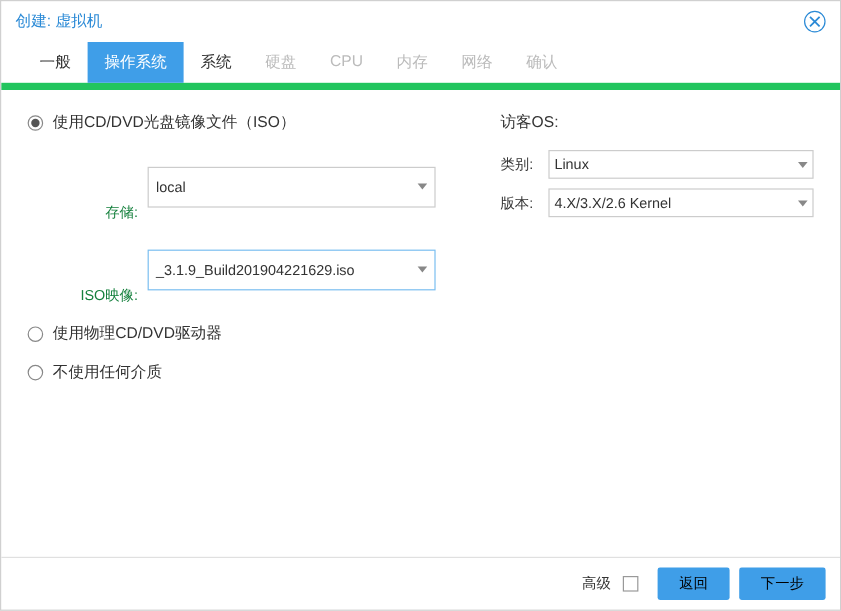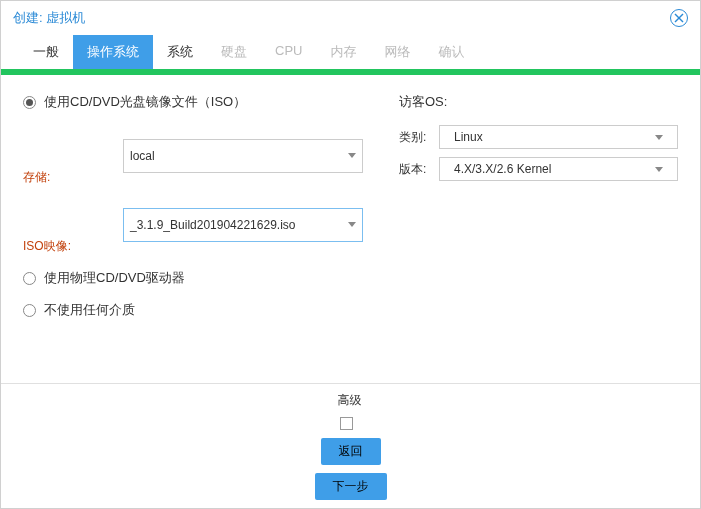--- a/index.html
+++ b/index.html
@@ -5,36 +5,36 @@
 * { box-sizing: border-box; margin: 0; padding: 0; font-family: "Microsoft YaHei", Arial, sans-serif; }
 body { background: #fff; width: 701px; height: 509px; border: 1px solid #d0d0d0; display: flex; flex-direction: column; }
 .header { display: flex; align-items: center; justify-content: space-between; padding: 8px 12px; text-align: right; }
 .title { color: #2b8ad6; font-size: 13px; }
 .close-btn { width: 18px; height: 18px; border: 1.5px solid #2b8ad6; border-radius: 50%; display: flex; align-items: center; justify-content: center; color: #2b8ad6; font-size: 12px; cursor: pointer; }
 .tabs { display: flex; padding: 0 18px; border-bottom: 6px solid #22c55e; }
 .tab { padding: 8px 14px; font-size: 13px; color: #333; cursor: pointer; }
 .tab.active { background: #3f9ee8; color: #fff; }
 .tab.disabled { color: #bbb; }
 .content { flex: 1; padding: 18px 22px; font-size: 13px; color: #333; }
-.two-col { display: flex; gap: 36px; }
+.two-col { display: flex; gap: 54px; }
 .left-col { flex: 0 0 340px; }
 .right-col { flex: 1; }
 .radio-row { display: flex; align-items: center; margin-bottom: 14px; }
 .radio { width: 13px; height: 13px; border: 1px solid #888; border-radius: 50%; margin-right: 8px; position: relative; cursor: pointer; }
 .radio.checked::after { content: ""; width: 7px; height: 7px; background: #555; border-radius: 50%; position: absolute; top: 2px; left: 2px; }
 .field-row { display: flex; align-items: center; margin-bottom: 8px; }
-.field-label { width: 100px; text-align: left; padding-right: 8px; font-size: 12px; color: #c2410c; margin-top: 44px; }
+.field-label { width: 100px; text-align: right; padding-right: 8px; font-size: 12px; color: #15803d; margin-top: 44px; }
 .select-box { flex: 1; border: 1px solid #ccc; height: 34px; display: flex; align-items: center; justify-content: space-between; padding: 0 6px; font-size: 12px; cursor: pointer; background: #fff; position: relative; }
 .select-box.focused { border-color: #7bbef0; }
 .chevron { width: 0; height: 0; border-left: 4px solid transparent; border-right: 4px solid transparent; border-top: 5px solid #888; }
 .guest-label { font-size: 13px; margin-bottom: 14px; }
 .r-field-row { display: flex; align-items: center; margin-bottom: 8px; }
 .r-label { width: 40px; font-size: 12px; }
-.r-select { flex: 1; border: 1px solid #ccc; height: 24px; display: flex; align-items: center; justify-content: space-between; padding: 0 14px; font-size: 12px; cursor: pointer; background: #fff; }
-.footer { border-top: 1px solid #e0e0e0; padding: 8px 12px; display: flex; justify-content: flex-end; align-items: center; gap: 8px; flex-direction: column; }
+.r-select { flex: 1; border: 1px solid #ccc; height: 24px; display: flex; align-items: center; justify-content: space-between; padding: 0 4px; font-size: 12px; cursor: pointer; background: #fff; }
+.footer { border-top: 1px solid #e0e0e0; padding: 8px 12px; display: flex; justify-content: flex-end; align-items: center; gap: 8px; }
 .adv-label { font-size: 12px; color: #333; margin-right: 2px; }
 .checkbox { width: 13px; height: 13px; border: 1px solid #999; background: #fff; cursor: pointer; margin-right: 8px; }
 .btn { background: #3f9ee8; color: #000000; border: none; padding: 5px 18px; font-size: 12px; cursor: pointer; border-radius: 2px; }
 </style>
 </head>
 <body>
 
 <div class="header">
   <div class="title">创建: 虚拟机</div>
   <div class="close-btn">

